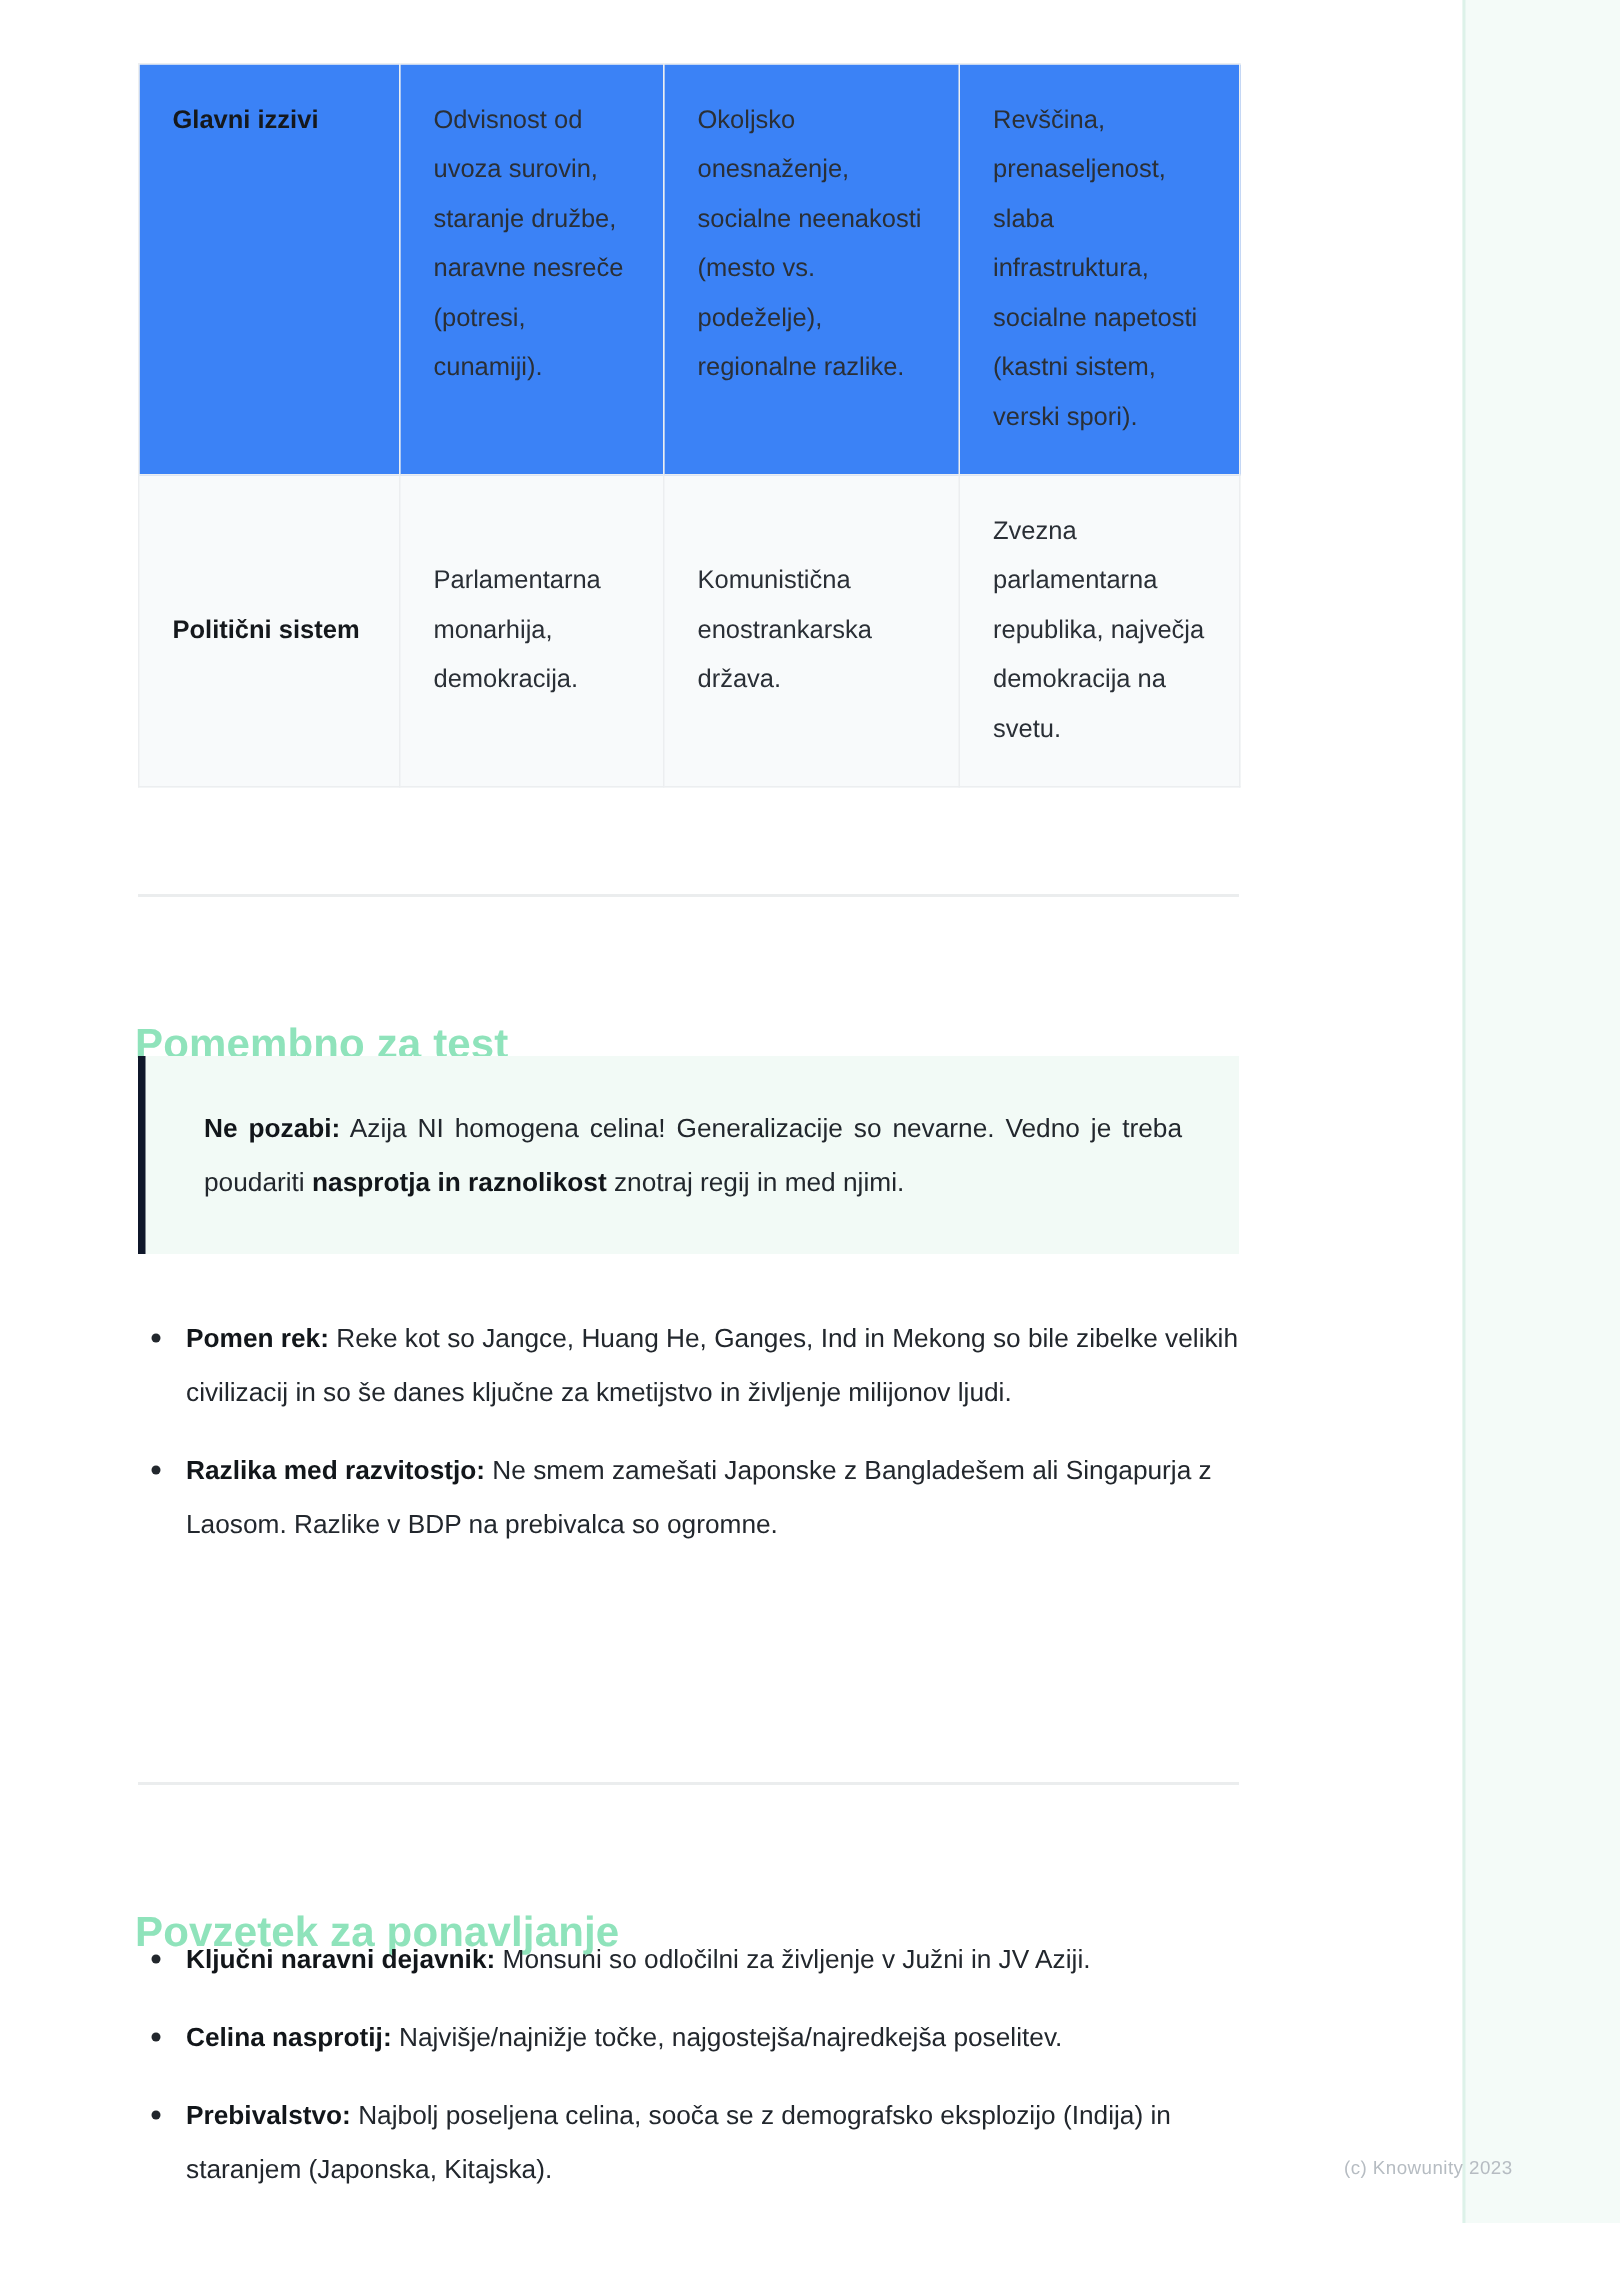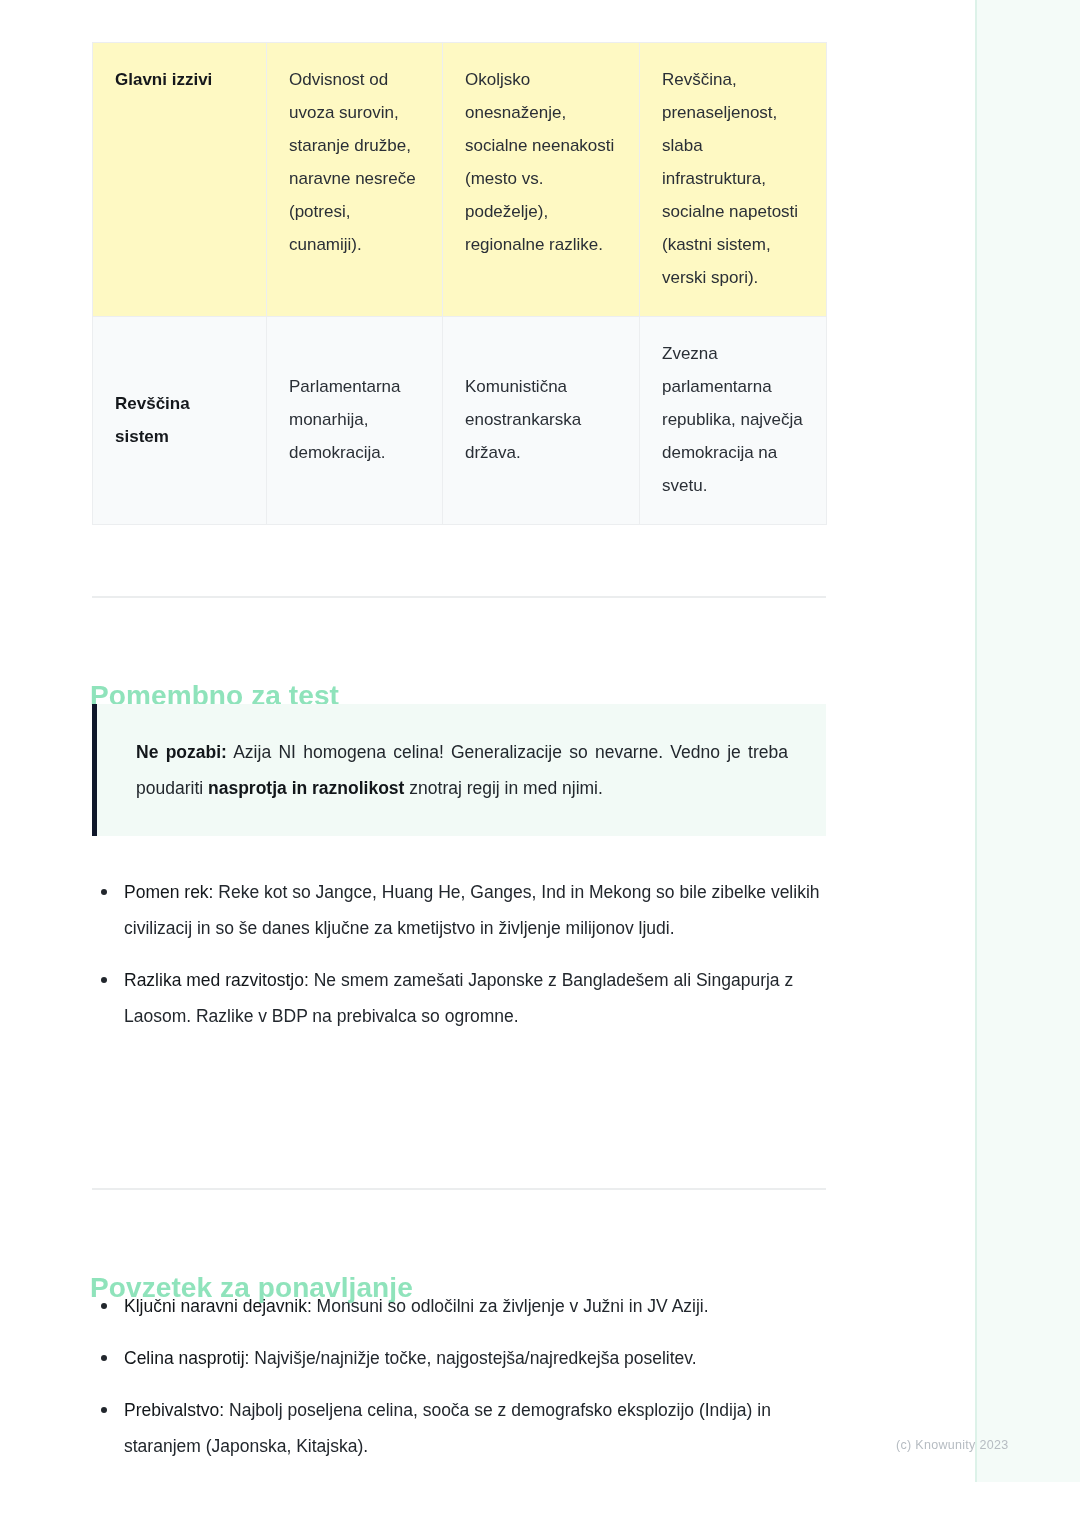--- a/index.html
+++ b/index.html
@@ -52,21 +52,21 @@
   .cmp-table col.c3 { width: 187px; }
 
   .cmp-table td {
     border: 1px solid #eceef0;
     padding: 20px 22px 22px 22px;
     vertical-align: top;
     line-height: 33px;
     color: #2a2f36;
     font-weight: 400;
   }
-  .cmp-table tr.row-a td { background: #fef9c3; }
+  .cmp-table tr.row-a td { background: #3b82f6; }
   .cmp-table tr.row-b td { background: #f8fafb; }
 
   .cmp-table td.rowhead {
     font-weight: 700;
     color: #15181c;
   }
   .cmp-table tr.row-b td.rowhead,
   .cmp-table tr.row-b td.vmid {
     vertical-align: middle;
   }
@@ -140,21 +140,21 @@
   .bullets li:last-child { margin-bottom: 0; }
   .bullets li .dot {
     position: absolute;
     left: 9px;
     top: 15px;
     width: 6px;
     height: 6px;
     border-radius: 50%;
     background: #22272d;
   }
-  .bullets li strong { font-weight: 400; color: #12161a; }
+  .bullets li strong { font-weight: 700; color: #12161a; }
 
   
   .watermark {
     position: absolute;
     left: 896px;
     top: 1438px;
     font-size: 12.5px;
     color: #b6bcc2;
     letter-spacing: 0.3px;
     white-space: nowrap;
@@ -174,21 +174,21 @@
       <col class="c3">
   </colgroup>
   <tbody>
     <tr class="row-a">
       <td class="rowhead">Glavni izzivi</td>
       <td>Odvisnost od uvoza surovin, staranje družbe, naravne nesreče (potresi, cunamiji).</td>
       <td>Okoljsko onesnaženje, socialne neenakosti (mesto vs. podeželje), regionalne razlike.</td>
       <td>Revščina, prenaseljenost, slaba infrastruktura, socialne napetosti (kastni sistem, verski spori).</td>
     </tr>
     <tr class="row-b">
-      <td class="rowhead">Revščina sistem</td>
+      <td class="rowhead">Politični sistem</td>
       <td class="vmid">Parlamentarna monarhija, demokracija.</td>
       <td class="vmid">Komunistična enostrankarska država.</td>
       <td>Zvezna parlamentarna republika, največja demokracija na svetu.</td>
     </tr>
   </tbody>
 </table>
 
 <div class="rule" id="rule-1"></div>
 
 <h2 class="section-heading" id="heading-test">Pomembno za test</h2>

